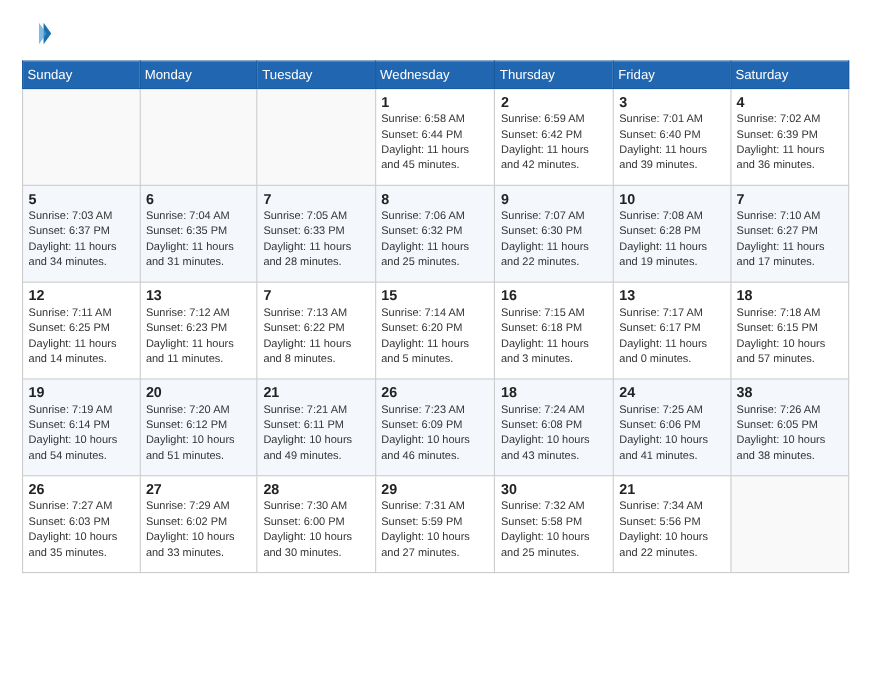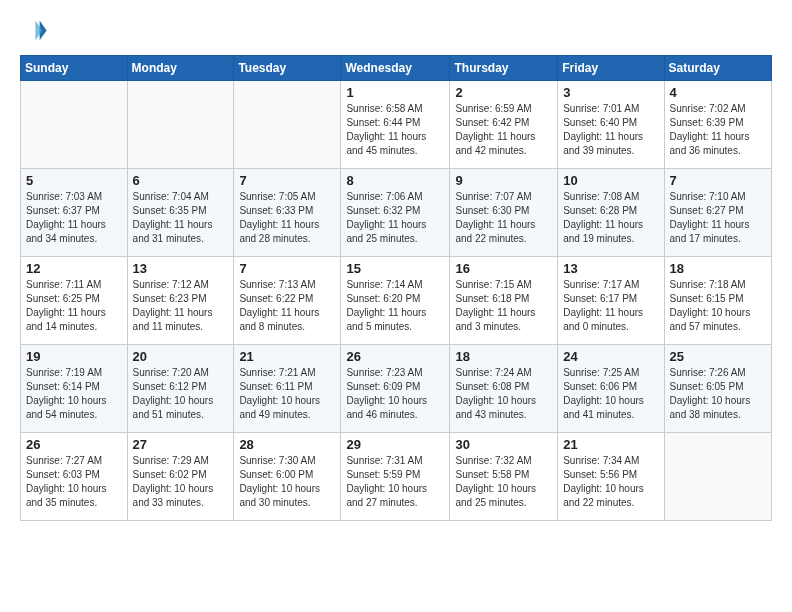--- a/index.html
+++ b/index.html
@@ -55,21 +55,21 @@
     .calendar {
       width: 100%;
       border-collapse: collapse;
       font-size: 11px;
     }
     .calendar th {
       background: #2166b0;
       color: #fff;
       padding: 5px 4px;
       text-align: left;
-      font-weight: bold;
+      font-weight: normal;
       font-size: 12px;
       border: 1px solid #1a5a9e;
     }
     .calendar td {
       border: 1px solid #ccc;
       padding: 4px 5px;
       vertical-align: top;
       width: 113px;
       min-height: 72px;
       height: 88px;
@@ -230,21 +230,21 @@
           </td>
           <td>
             <div class="day-number">18</div>
             <div class="day-info">Sunrise: 7:24 AM<br>Sunset: 6:08 PM<br>Daylight: 10 hours<br>and 43 minutes.</div>
           </td>
           <td>
             <div class="day-number">24</div>
             <div class="day-info">Sunrise: 7:25 AM<br>Sunset: 6:06 PM<br>Daylight: 10 hours<br>and 41 minutes.</div>
           </td>
           <td>
-            <div class="day-number">25</div>
+            <div class="day-number">38</div>
             <div class="day-info">Sunrise: 7:26 AM<br>Sunset: 6:05 PM<br>Daylight: 10 hours<br>and 38 minutes.</div>
           </td>
         </tr>
         <tr>
           <td>
             <div class="day-number">26</div>
             <div class="day-info">Sunrise: 7:27 AM<br>Sunset: 6:03 PM<br>Daylight: 10 hours<br>and 35 minutes.</div>
           </td>
           <td>
             <div class="day-number">27</div>

